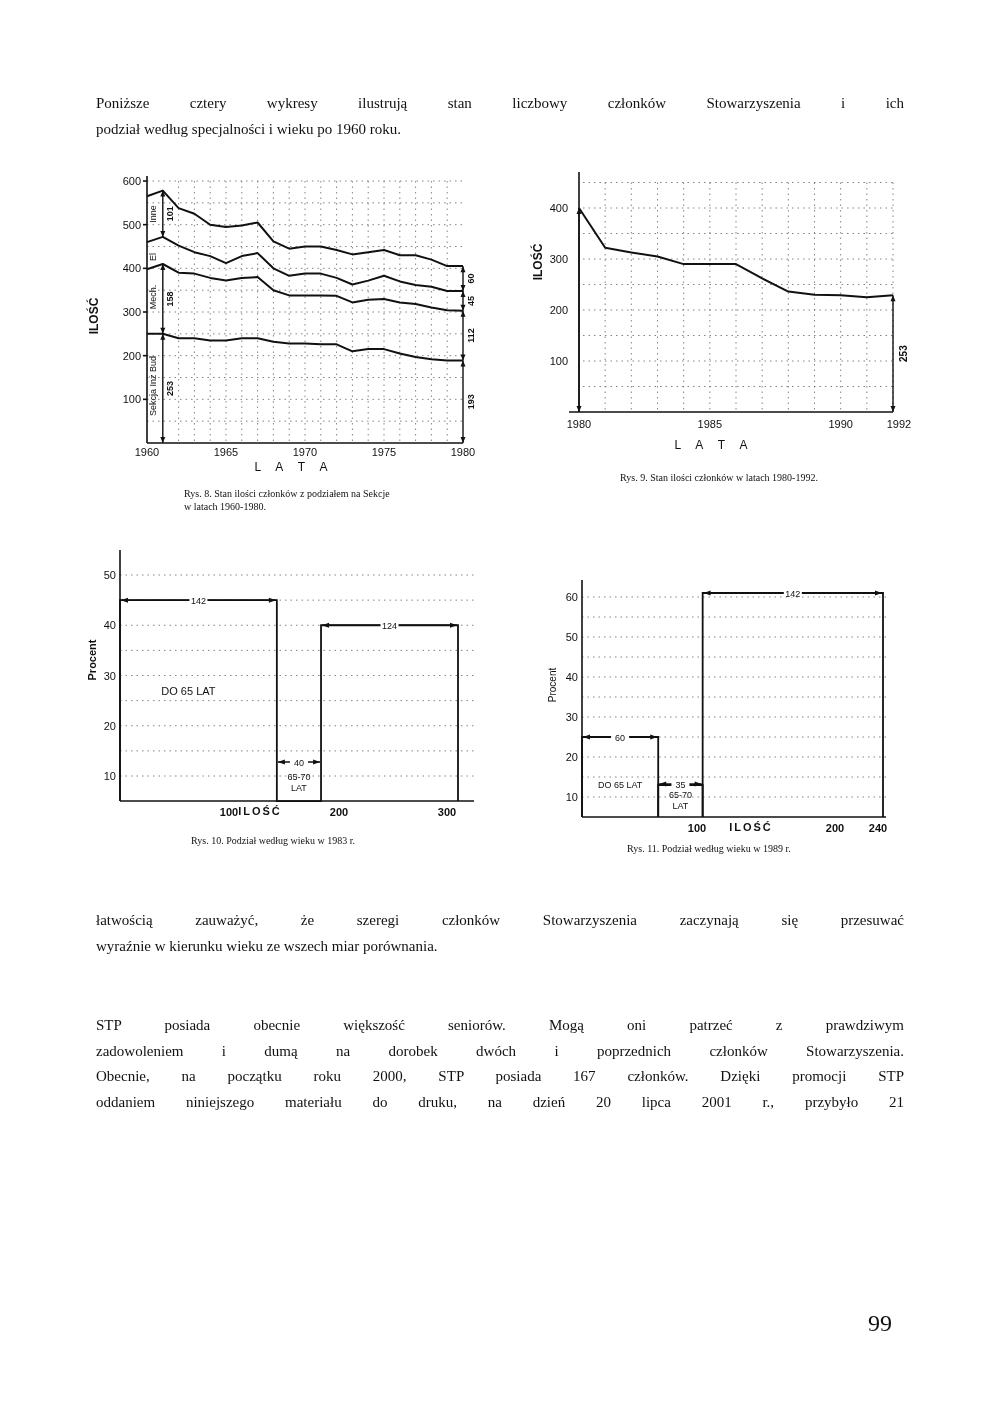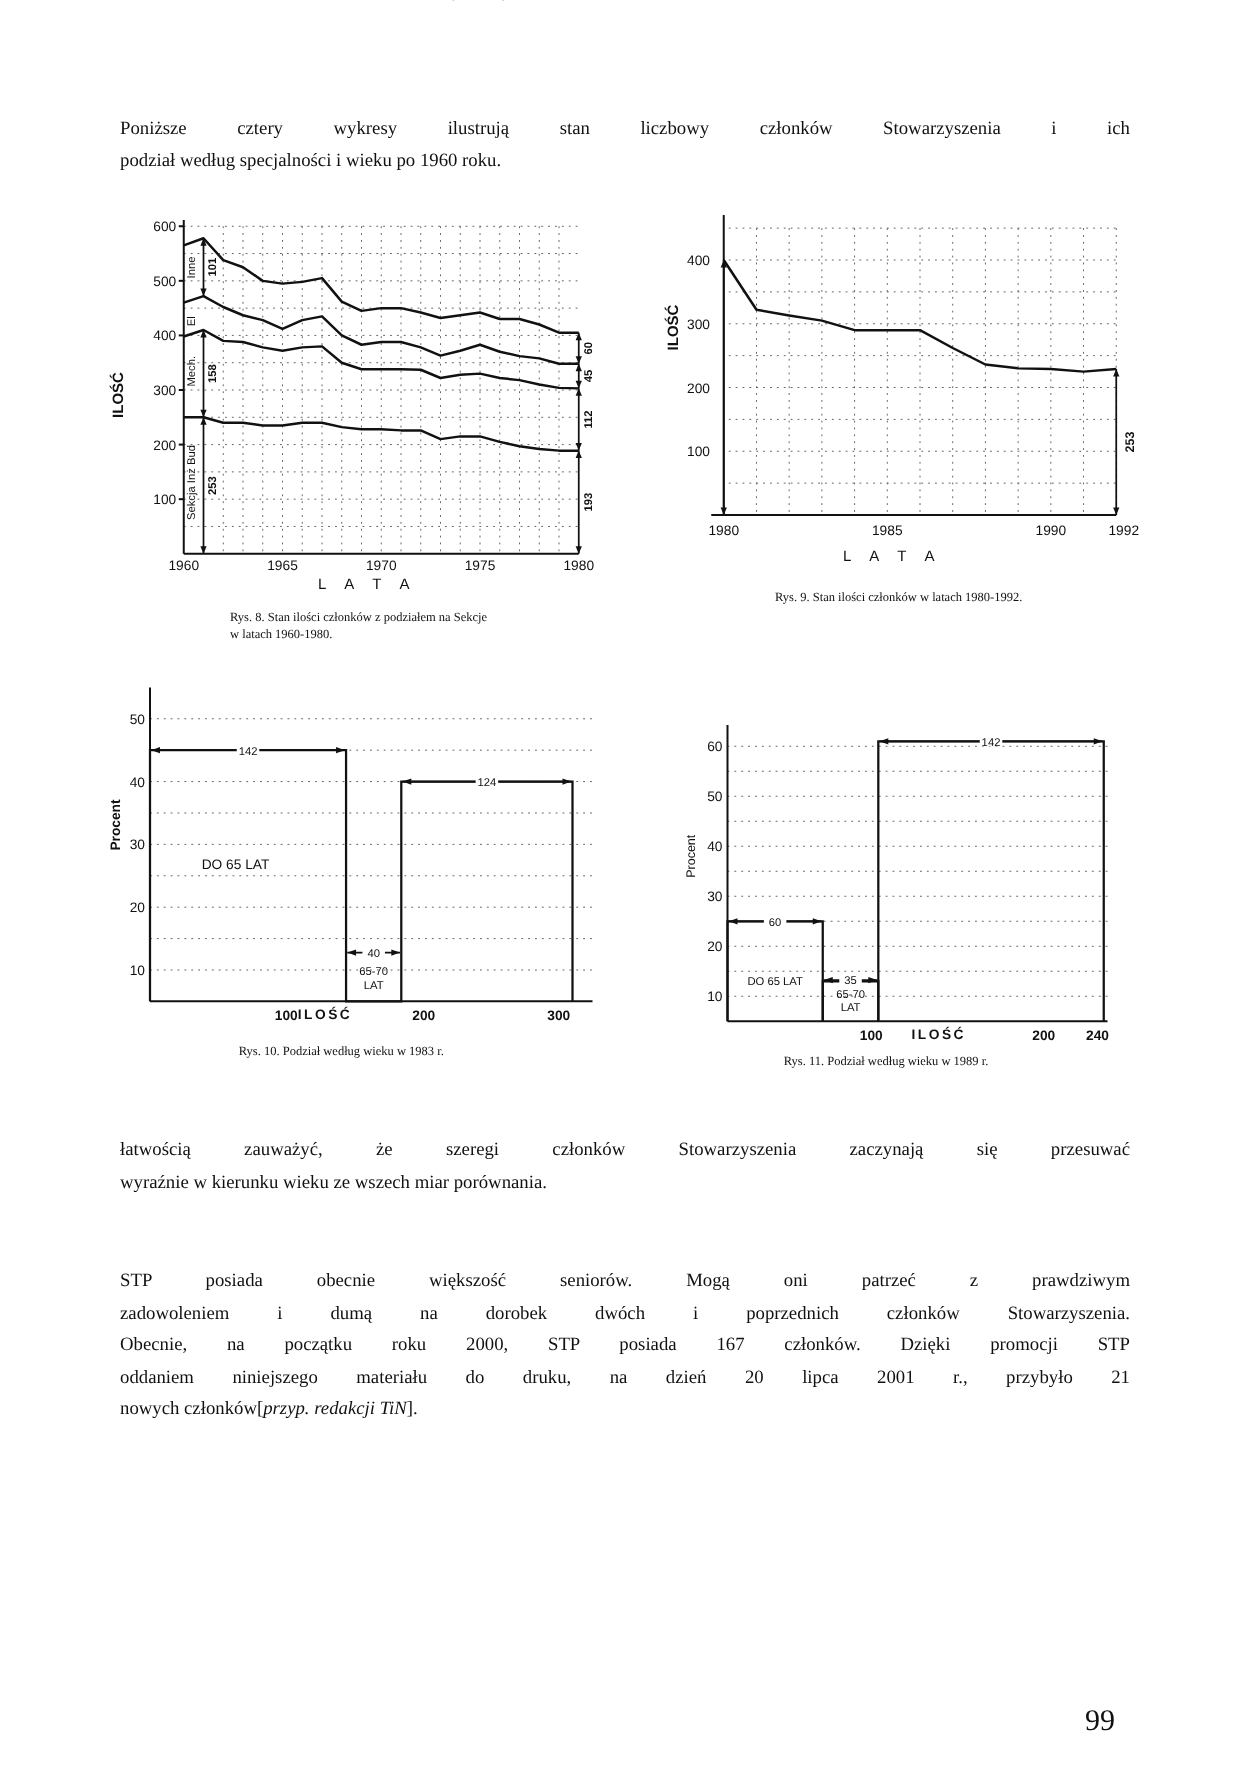--- a/index.html
+++ b/index.html
@@ -7,21 +7,21 @@
   .para {
     position: absolute; left: 96px; width: 808px;
     font-family: "Liberation Serif", serif; font-size: 15px; line-height: 25.5px;
     text-align: justify; color: #111;
   }
   .para .ln { display: block; text-align: justify; text-align-last: justify; white-space: nowrap; }
   .para .ln.last { text-align-last: left; }
   #intro { top: 91px; }
   #body1 { top: 908px; }
   #body2 { top: 985px; margin-top: 28px; }
-  .pagenum { position: absolute; left: 868px; top: 1364px; font-family: "Liberation Serif", serif; font-size: 24px; }
+  .pagenum { position: absolute; left: 868px; top: 1310px; font-family: "Liberation Serif", serif; font-size: 24px; }
   svg.fig { position: absolute; left: 0; top: 0; width: 1000px; height: 1420px; overflow: visible; }
   .ax { font-family: "Liberation Sans", sans-serif; font-size: 11px; fill: #111; }
   .axb { font-family: "Liberation Sans", sans-serif; font-size: 12px; fill: #111; font-weight: bold; }
   .cap { font-family: "Liberation Serif", serif; font-size: 10px; fill: #111; }
   .lbl { font-family: "Liberation Sans", sans-serif; font-size: 10px; fill: #111; }
   .grid { stroke: #666; stroke-width: 0.8; stroke-dasharray: 1.5 4; fill: none; }
   .axis { stroke: #111; stroke-width: 1.6; fill: none; }
   .series { stroke: #111; stroke-width: 2; fill: none; stroke-linejoin: round; }
   .bar { stroke: #111; stroke-width: 1.8; fill: none; }
   .arrow { stroke: #111; stroke-width: 1.4; fill: none; }
@@ -302,16 +302,15 @@
 
 <div class="para" id="body1">
   <span class="ln">łatwością zauważyć, że szeregi członków Stowarzyszenia zaczynają się przesuwać</span>
   <span class="ln last">wyraźnie w kierunku wieku ze wszech miar porównania.</span>
 </div>
 <div class="para" id="body2">
   <span class="ln">STP posiada obecnie większość seniorów. Mogą oni patrzeć z prawdziwym</span>
   <span class="ln">zadowoleniem i dumą na dorobek dwóch i poprzednich członków Stowarzyszenia.</span>
   <span class="ln">Obecnie, na początku roku 2000, STP posiada 167 członków. Dzięki promocji STP</span>
   <span class="ln">oddaniem niniejszego materiału do druku, na dzień 20 lipca 2001 r., przybyło 21</span>
-  <span class="ln last"><span>nowych członków[</span><span class="ital">przyp. redakcji TiN</span><span>].</span></span>
 </div>
 
 <div class="pagenum">99</div>
 
 </body></html>

